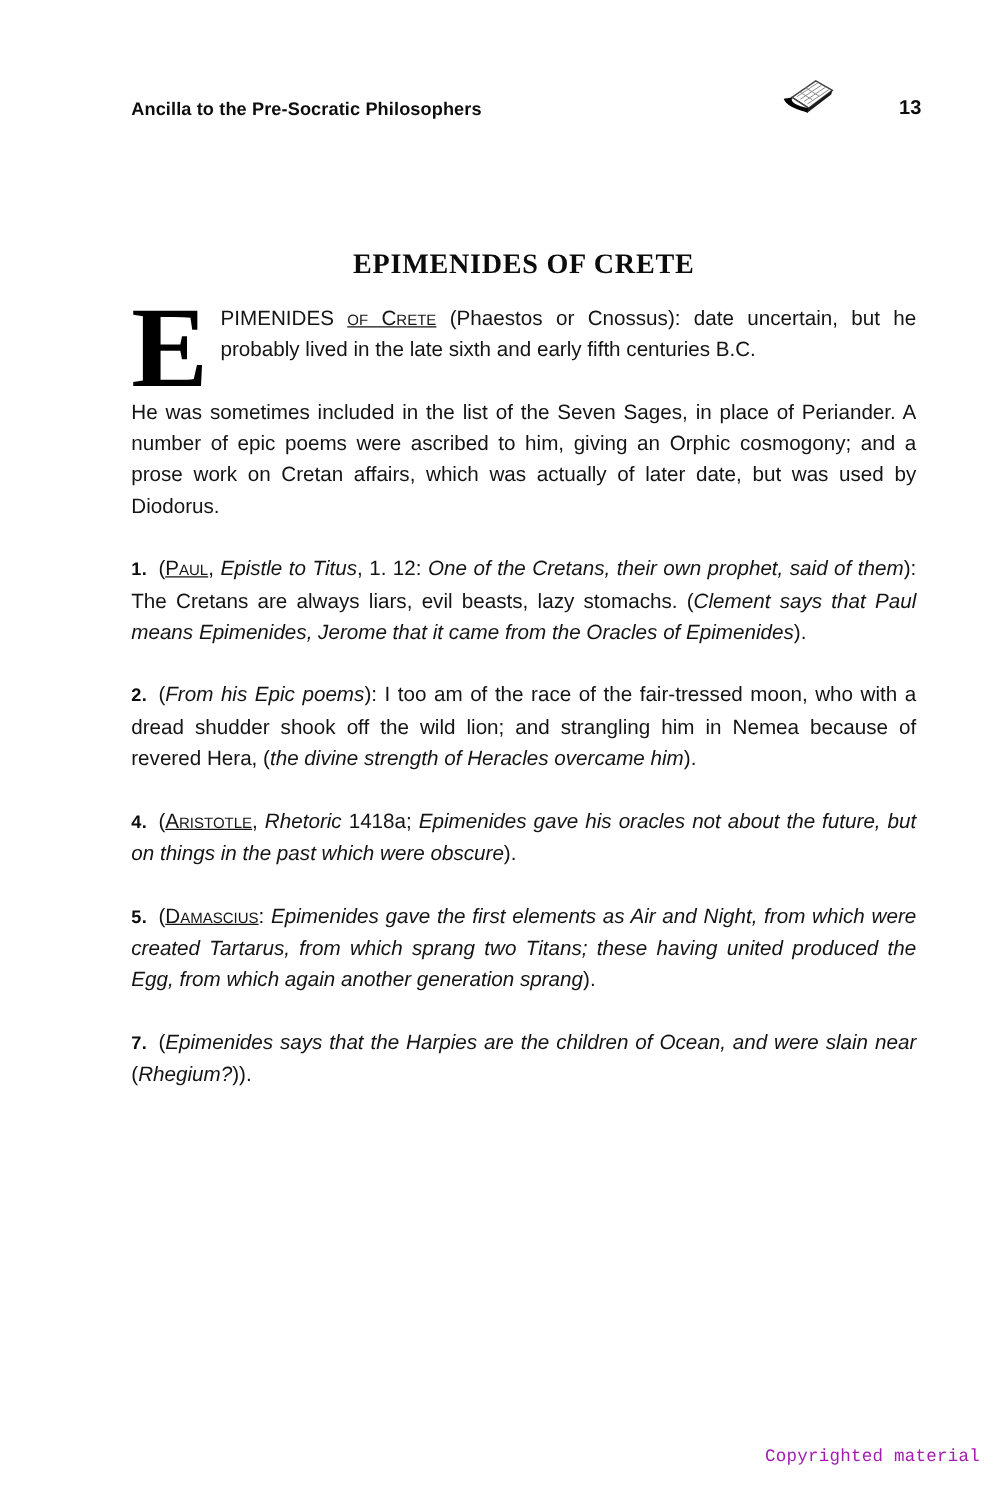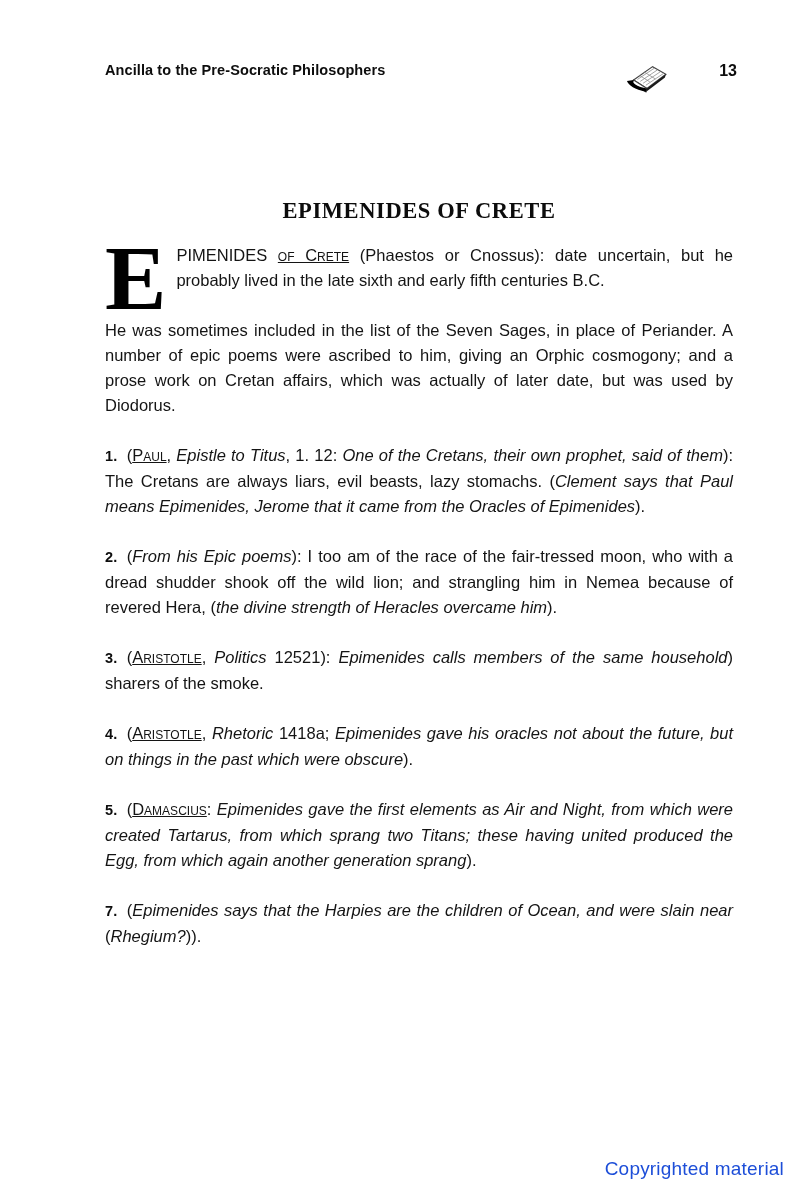--- a/index.html
+++ b/index.html
@@ -7,21 +7,21 @@
     position:relative;
     width:800px;height:1200px;
     background:#ffffff;
     font-family:"Liberation Sans",sans-serif;
     color:#111;
     overflow:hidden;
   }
   
   .header{
     position:absolute;top:62px;left:105px;right:63px;height:34px;
-    display:flex;align-items:flex-start;gap:32px;
+    display:flex;align-items:flex-end;gap:32px;
   }
   .book-title{
     font-size:14.5px;font-weight:bold;letter-spacing:0.1px;color:#0d0d0d;
   }
   .header-spacer{flex:1;}
   .book-icon{width:48px;height:38px;margin-right:18px;margin-top:-2px;}
   .page-number{font-size:16px;font-weight:bold;color:#0d0d0d;}
   
   .chapter-title{
     position:absolute;top:153px;left:105px;width:628px;
@@ -49,21 +49,21 @@
     color:#000;
   }
   .frag-num{
     font-weight:bold;font-size:14.5px;letter-spacing:0.3px;
     padding-right:9px;color:#0d0d0d;
   }
   .i{font-style:italic;}
   .sc{font-variant:small-caps;text-decoration:underline;}
   .watermark{
     position:absolute;top:1158px;right:16px;
-    font-size:19px;color:#1d4ed8;letter-spacing:0.2px;
+    font-size:14px;color:#a21caf;letter-spacing:0.2px;font-family:Liberation Mono, monospace;
   }
 </style>
 </head>
 <body>
 
 <div class="sheet">
 
   <div class="header">
     <span class="book-title">Ancilla to the Pre-Socratic Philosophers</span>
     <span class="header-spacer"></span>
@@ -88,23 +88,20 @@
 
     <p class="para para2">He was sometimes included in the list of the Seven Sages, in place of Periander. A number of epic poems were ascribed to him, giving an Orphic cosmogony; and a prose work on Cretan affairs, which was actually of later date, but was used by Diodorus.</p>
 
     <p class="frag">
       <span class="frag-num">1.</span><span><span>(</span><span class="sc">Paul</span><span>, </span><span class="i">Epistle to Titus</span><span>, 1. 12: </span><span class="i">One of the Cretans, their own prophet, said of them</span><span>): The Cretans are always liars, evil beasts, lazy stomachs. (</span><span class="i">Clement says that Paul means Epimenides, Jerome that it came from the Oracles of Epimenides</span><span>).</span></span>
     </p>
     <p class="frag">
       <span class="frag-num">2.</span><span><span>(</span><span class="i">From his Epic poems</span><span>): I too am of the race of the fair-tressed moon, who with a dread shudder shook off the wild lion; and strangling him in Nemea because of revered Hera, (</span><span class="i">the divine strength of Heracles overcame him</span><span>).</span></span>
     </p>
     <p class="frag">
-      <span class="frag-num">3.</span><span><span>(</span><span class="sc">Aristotle</span><span>, </span><span class="i">Politics</span><span> 12521): </span><span class="i">Epimenides calls members of the same household</span><span>) sharers of the smoke.</span></span>
-    </p>
-    <p class="frag">
       <span class="frag-num">4.</span><span><span>(</span><span class="sc">Aristotle</span><span>, </span><span class="i">Rhetoric</span><span> 1418a; </span><span class="i">Epimenides gave his oracles not about the future, but on things in the past which were obscure</span><span>).</span></span>
     </p>
     <p class="frag">
       <span class="frag-num">5.</span><span><span>(</span><span class="sc">Damascius</span><span>: </span><span class="i">Epimenides gave the first elements as Air and Night, from which were created Tartarus, from which sprang two Titans; these having united produced the Egg, from which again another generation sprang</span><span>).</span></span>
     </p>
     <p class="frag">
       <span class="frag-num">7.</span><span><span>(</span><span class="i">Epimenides says that the Harpies are the children of Ocean, and were slain near</span><span> (</span><span class="i">Rhegium?</span><span>)).</span></span>
     </p>
 
   </div>

